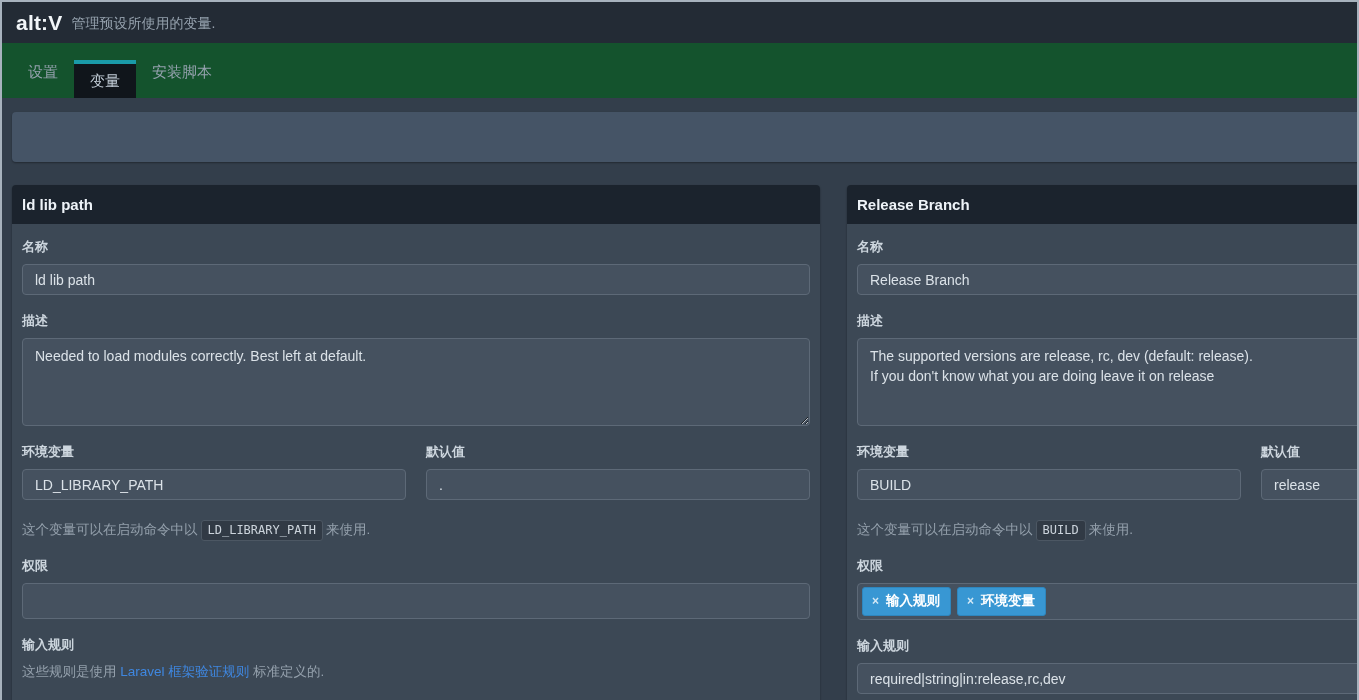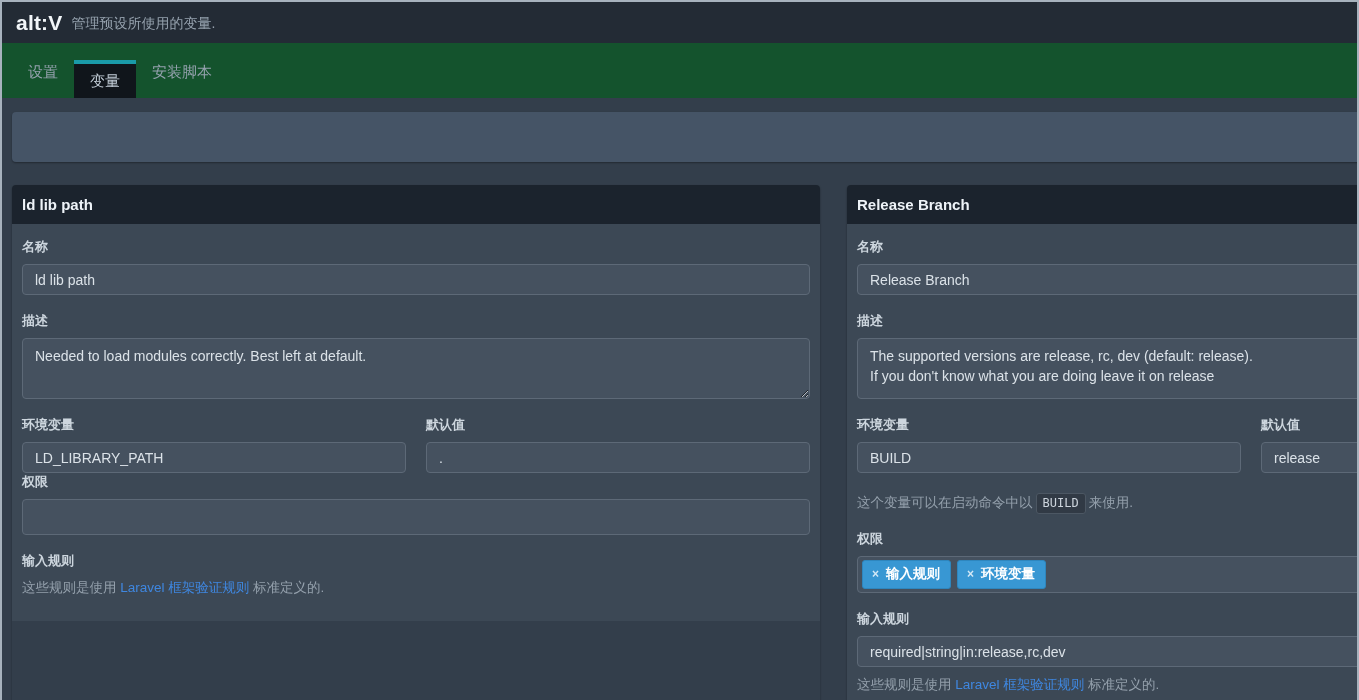--- a/index.html
+++ b/index.html
@@ -62,21 +62,21 @@
     display: block; font-size: 13px; font-weight: 700;
     color: #cdd6de; margin-bottom: 8px;
   }
   .form-control {
     display: block; width: 100%; height: 31px;
     background: #45515f; border: 1px solid #5d6977; border-radius: 4px;
     color: #dbe2e8; font-size: 14px; padding: 0 12px;
     font-family: inherit; outline: none;
   }
   textarea.form-control {
-    height: 61px; padding: 7px 12px; resize: vertical; line-height: 1.45;
+    height: 88px; padding: 7px 12px; resize: vertical; line-height: 1.45;
   }
   .row { display: flex; gap: 20px; justify-content: center; }
   .col { flex: 1; min-width: 0; }
   .hint { font-size: 13.5px; color: #94a0ac; margin: 20px 0 16px 0; }
   .env-badge {
     display: inline-block; background: #313a45; border: 1px solid #4c5763;
     border-radius: 3px; padding: 2px 6px 3px 6px;
     font-family: "DejaVu Sans Mono", "Liberation Mono", monospace;
     font-size: 12px; color: #ccd4dc; margin: 0 3px;
   }
@@ -135,20 +135,21 @@
             <div class="col">
               <label>环境变量</label>
               <input class="form-control" value="LD_LIBRARY_PATH" style="">
             </div>
             <div class="col">
               <label>默认值</label>
               <input class="form-control" value="." style="">
             </div>
           </div>
 
+          <p class="hint"><span>这个变量可以在启动命令中以</span><code class="env-badge">LD_LIBRARY_PATH</code><span>来使用.</span></p>
 
           <div class="form-group">
             <label>权限</label>
             <div class="multiselect"></div>
           </div>
 
           <div class="form-group" style="margin-bottom:0;">
             <label>输入规则</label>
           </div>
 

